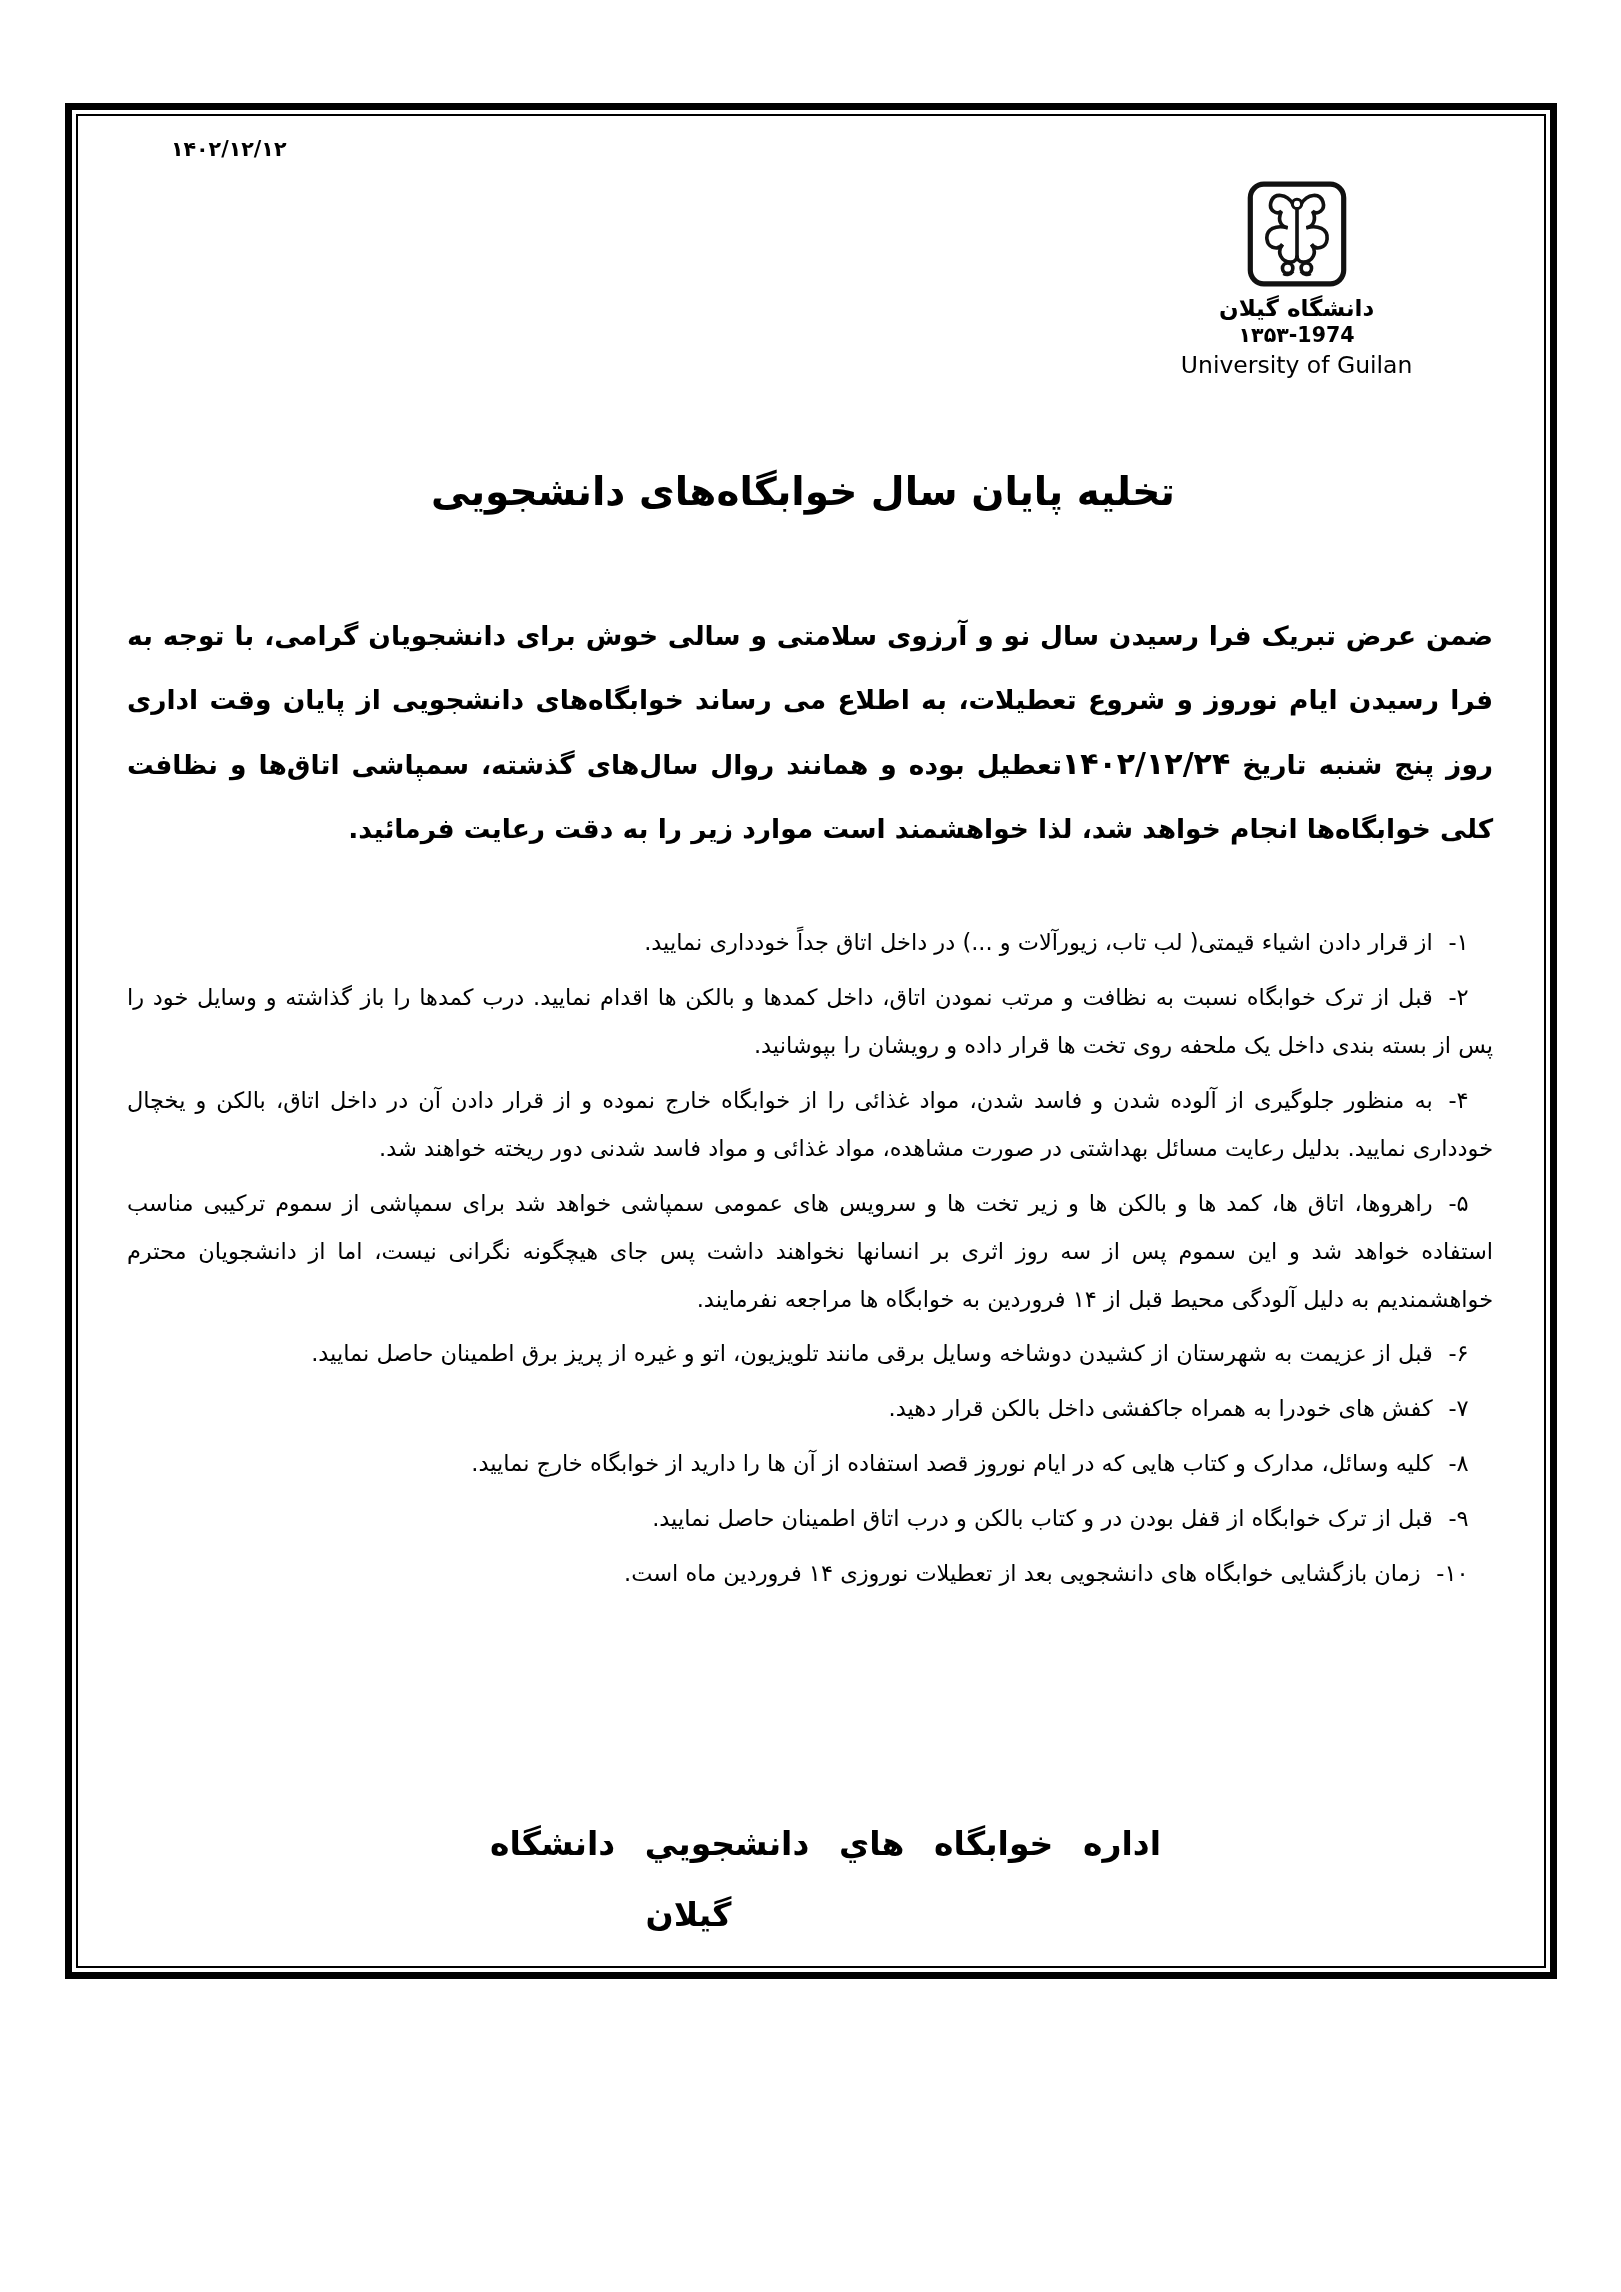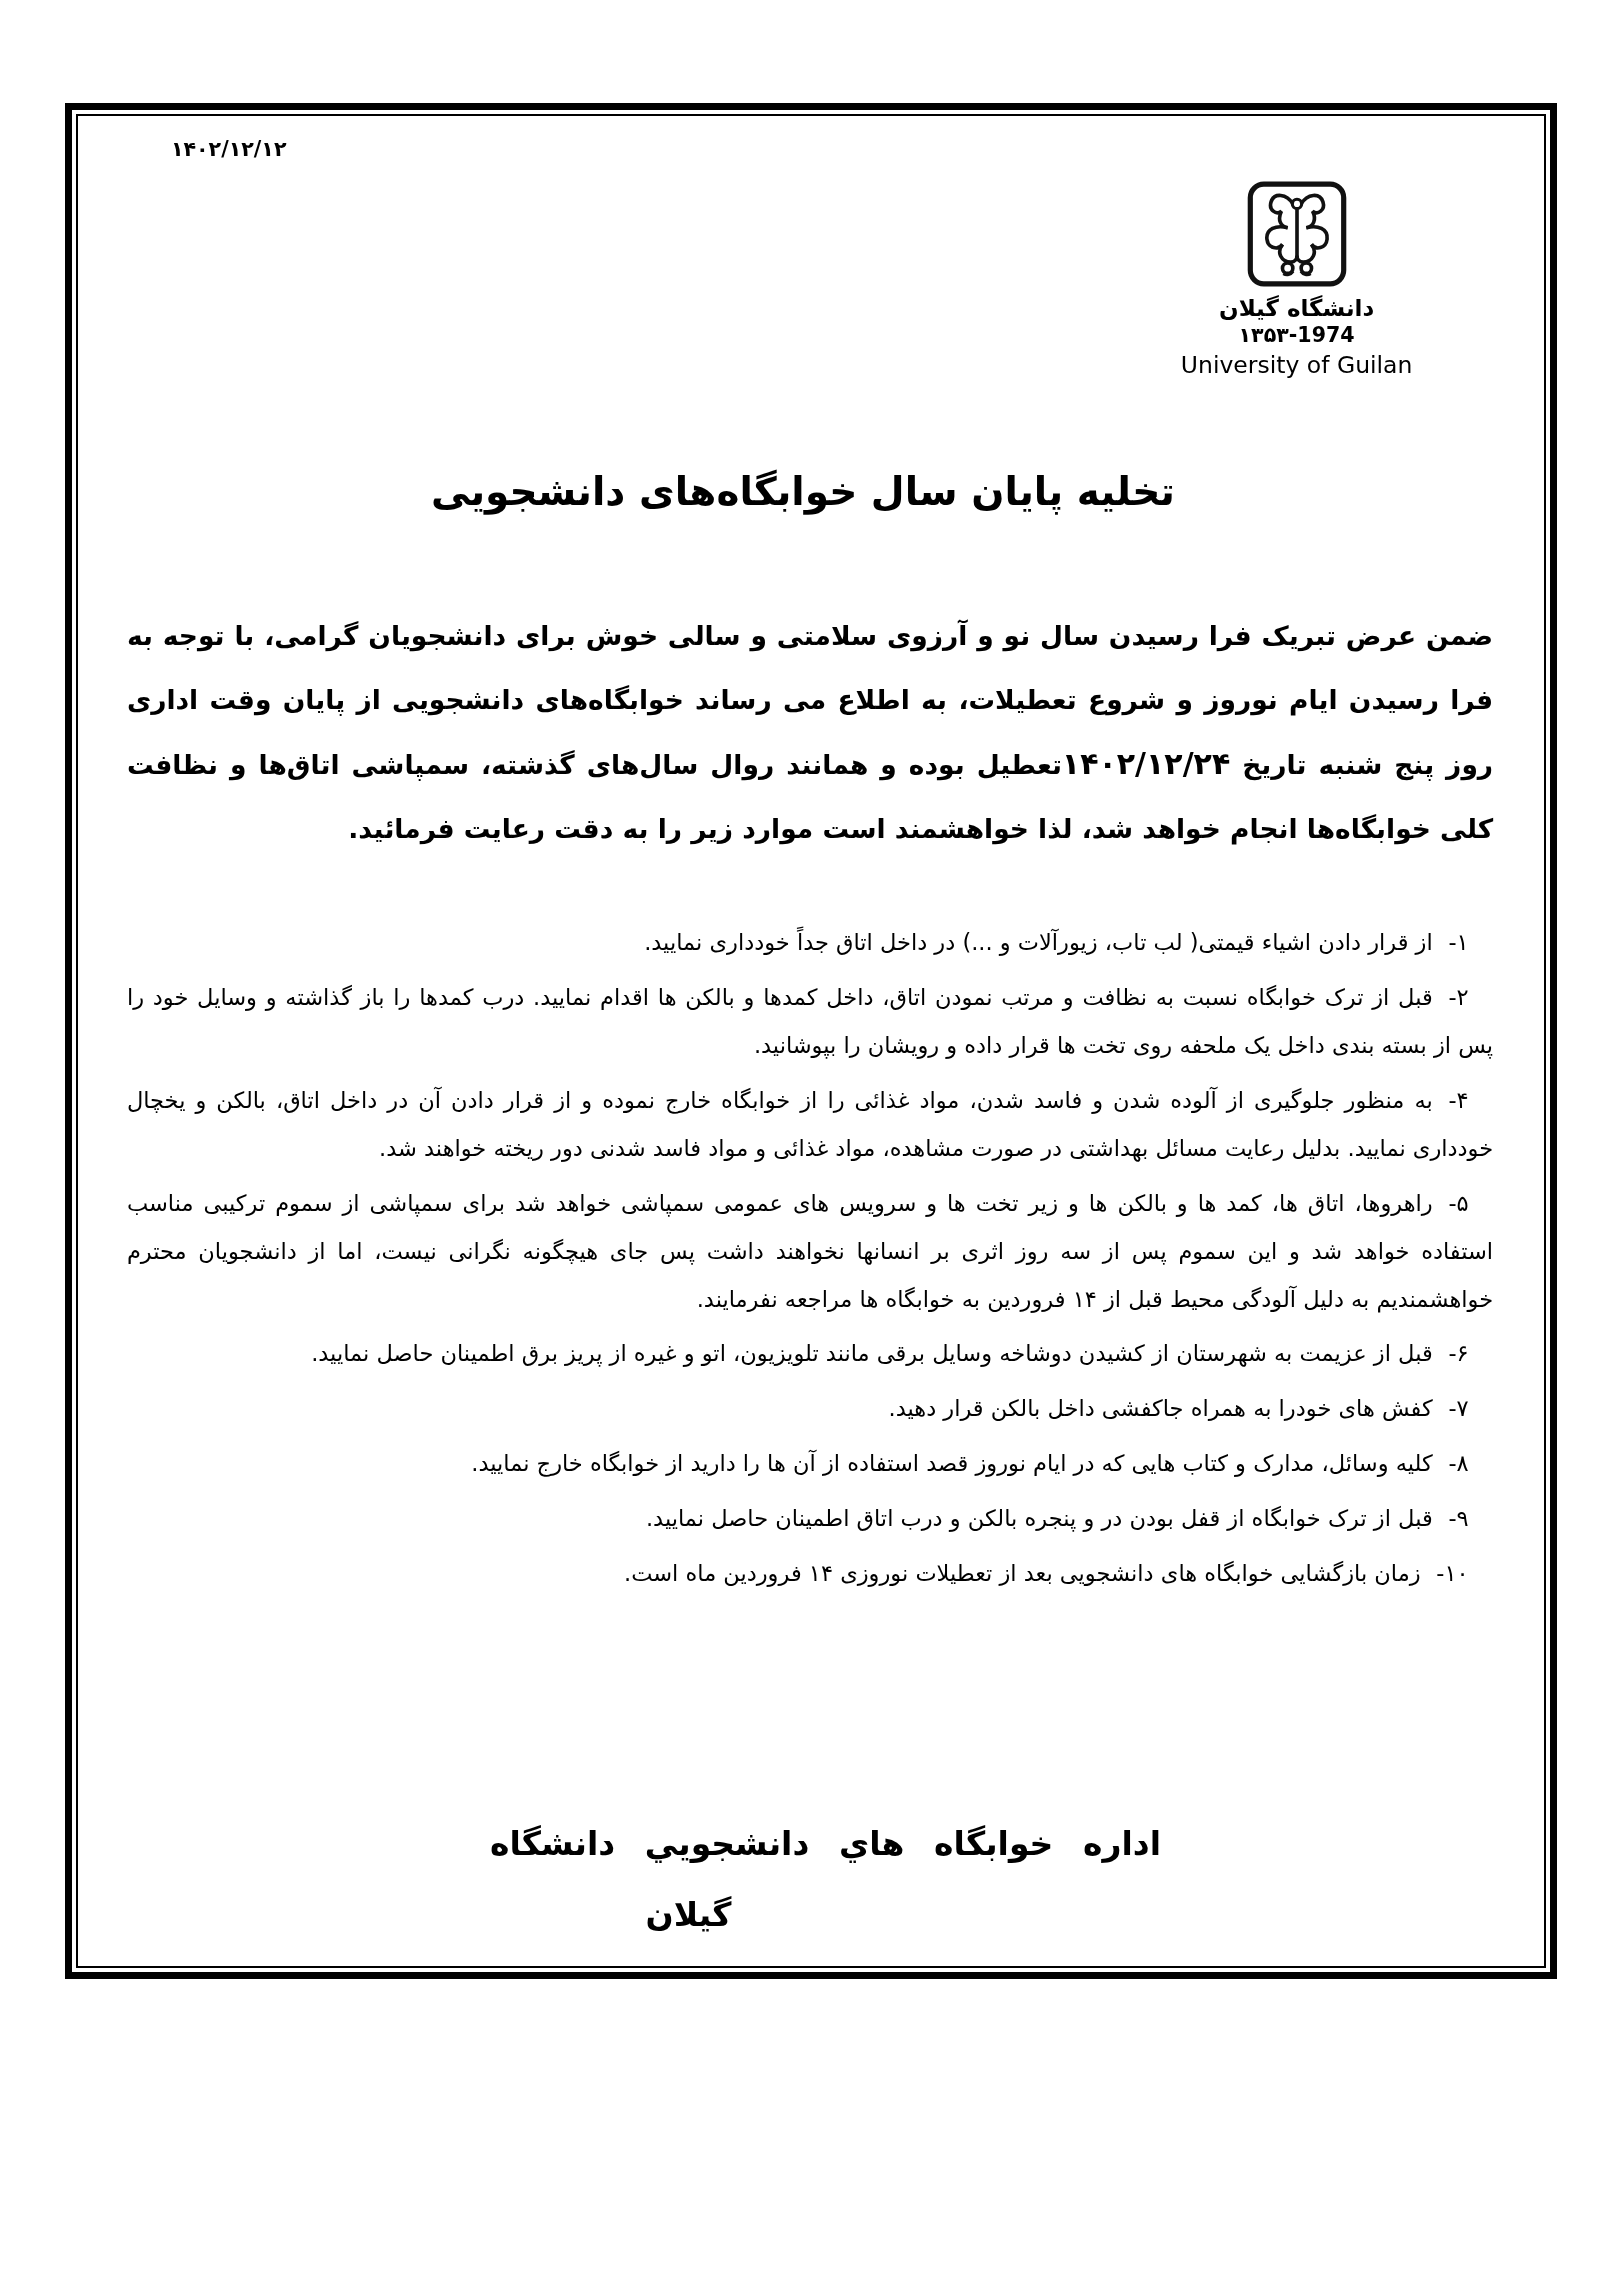--- a/index.html
+++ b/index.html
@@ -152,21 +152,21 @@
         <p class="intro"><span>ضمن عرض تبریک فرا رسیدن سال نو و آرزوی سلامتی و سالی خوش برای دانشجویان گرامی، با توجه به فرا رسیدن ایام نوروز و شروع تعطیلات، به اطلاع می رساند خوابگاه‌های دانشجویی از پایان وقت اداری روز پنج شنبه تاریخ </span><span class="intro-date">۱۴۰۲/۱۲/۲۴</span><span>تعطیل بوده و همانند روال سال‌های گذشته، سمپاشی اتاق‌ها و نظافت کلی خوابگاه‌ها انجام خواهد شد، لذا خواهشمند است موارد زیر را به دقت رعایت فرمائید.</span></p>
 
         <div class="rules">
           <div class="rule-item"><span class="rule-num">۱-</span><span>از قرار دادن اشیاء قیمتی( لب تاب، زیورآلات و ...) در داخل اتاق جداً خودداری نمایید.</span></div>
           <div class="rule-item"><span class="rule-num">۲-</span><span>قبل از ترک خوابگاه نسبت به نظافت و مرتب نمودن اتاق، داخل کمدها و بالکن ها اقدام نمایید. درب کمدها را باز گذاشته و وسایل خود را پس از بسته بندی داخل یک ملحفه روی تخت ها قرار داده و رویشان را بپوشانید.</span></div>
           <div class="rule-item"><span class="rule-num">۴-</span><span>به منظور جلوگیری از آلوده شدن و فاسد شدن، مواد غذائی را از خوابگاه خارج نموده و از قرار دادن آن در داخل اتاق، بالکن و یخچال خودداری نمایید. بدلیل رعایت مسائل بهداشتی در صورت مشاهده، مواد غذائی و مواد فاسد شدنی دور ریخته خواهند شد.</span></div>
           <div class="rule-item"><span class="rule-num">۵-</span><span>راهروها، اتاق ها، کمد ها و بالکن ها و زیر تخت ها و سرویس های عمومی سمپاشی خواهد شد برای سمپاشی از سموم ترکیبی مناسب استفاده خواهد شد و این سموم پس از سه روز اثری بر انسانها نخواهند داشت پس جای هیچگونه نگرانی نیست، اما از دانشجویان محترم خواهشمندیم به دلیل آلودگی محیط قبل از ۱۴ فروردین به خوابگاه ها مراجعه نفرمایند.</span></div>
           <div class="rule-item"><span class="rule-num">۶-</span><span>قبل از عزیمت به شهرستان از کشیدن دوشاخه وسایل برقی مانند تلویزیون، اتو و غیره از پریز برق اطمینان حاصل نمایید.</span></div>
           <div class="rule-item"><span class="rule-num">۷-</span><span>کفش های خودرا به همراه جاکفشی داخل بالکن قرار دهید.</span></div>
           <div class="rule-item"><span class="rule-num">۸-</span><span>کلیه وسائل، مدارک و کتاب هایی که در ایام نوروز قصد استفاده از آن ها را دارید از خوابگاه خارج نمایید.</span></div>
-          <div class="rule-item"><span class="rule-num">۹-</span><span>قبل از ترک خوابگاه از قفل بودن در و پنجره بالکن و درب اتاق اطمینان حاصل نمایید.</span></div>
+          <div class="rule-item"><span class="rule-num">۹-</span><span>قبل از ترک خوابگاه از قفل بودن در و کتاب بالکن و درب اتاق اطمینان حاصل نمایید.</span></div>
           <div class="rule-item"><span class="rule-num">۱۰-</span><span>زمان بازگشایی خوابگاه های دانشجویی بعد از تعطیلات نوروزی  ۱۴ فروردین ماه است.</span></div>
         </div>
 
         <div class="signature">
           <div class="signature-line1">اداره خوابگاه هاي دانشجويي دانشگاه</div>
           <div class="signature-line2">گيلان</div>
         </div>
 
       </div>
     </div>

